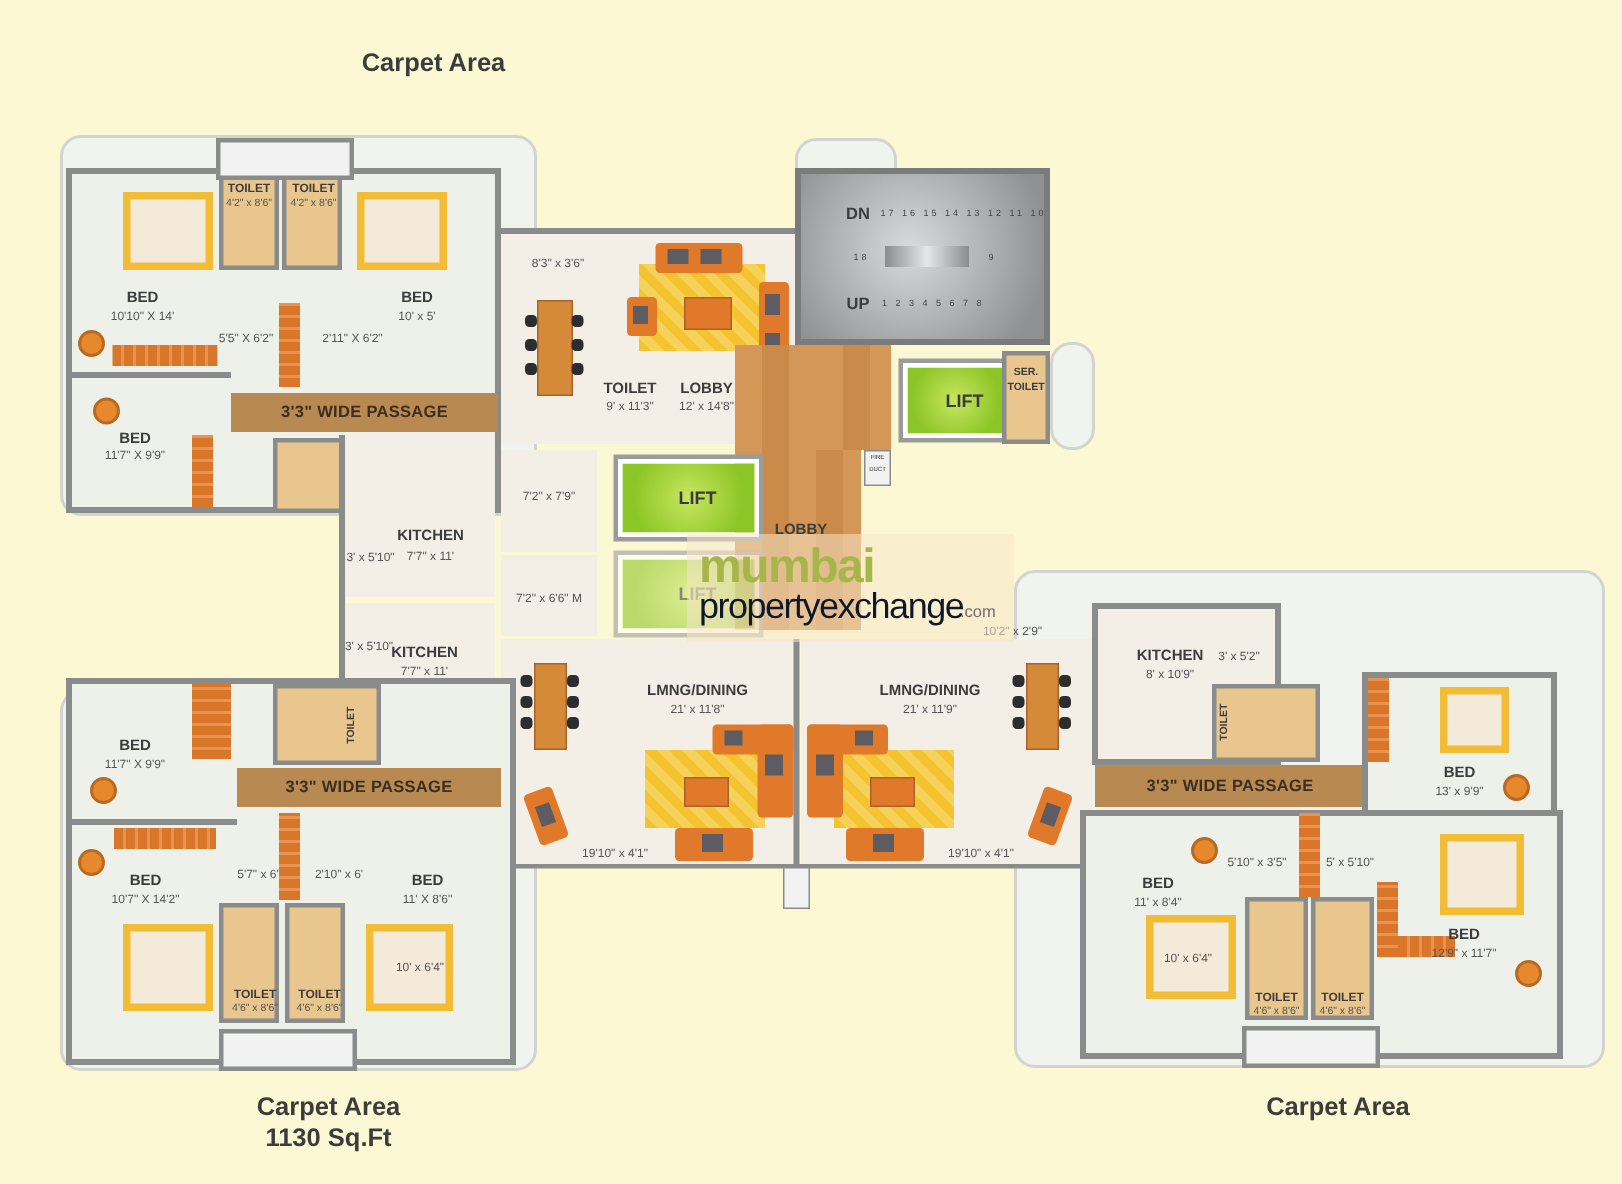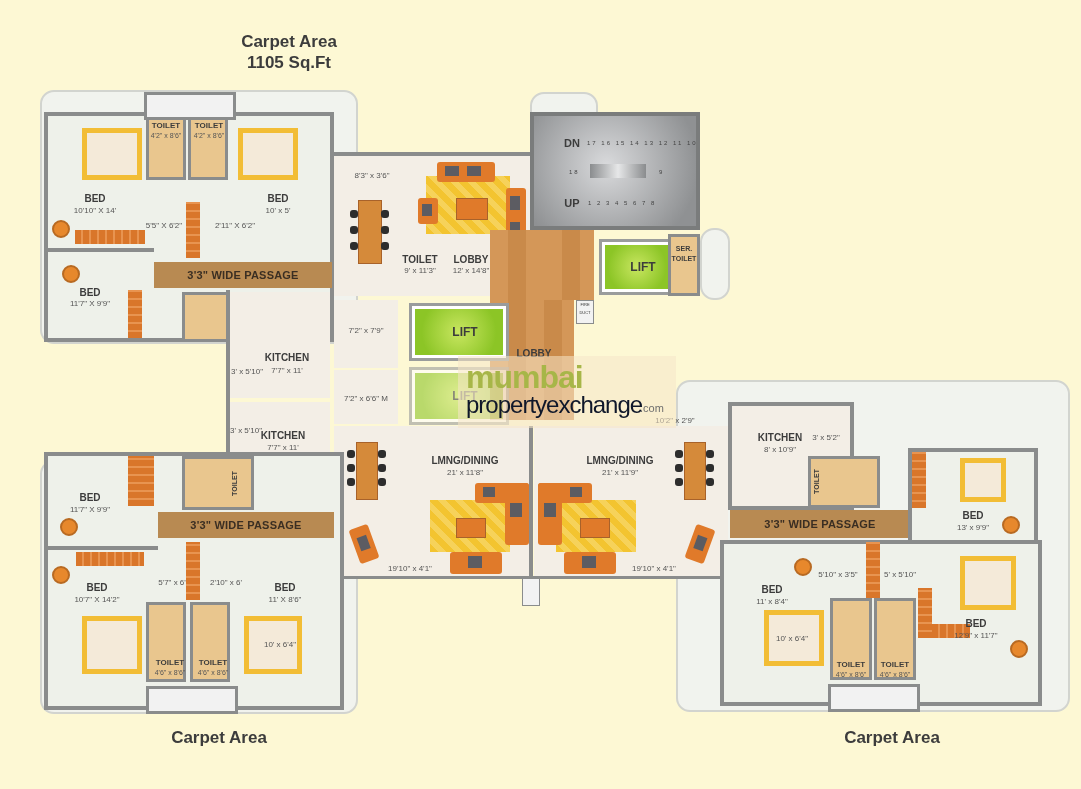--- a/index.html
+++ b/index.html
@@ -32,24 +32,24 @@
   .wm1{position:absolute;left:466px;top:360px;font-size:32px;color:#a7b648;font-weight:bold;letter-spacing:-1px;line-height:34px;}
   .wm2{position:absolute;left:466px;top:392px;font-size:24px;color:#0f172a;letter-spacing:-1px;line-height:26px;}
   .wm3{position:absolute;left:640px;top:402px;font-size:11px;color:#6e6e6e;}
   .steps{position:absolute;font-size:6px;color:#444;letter-spacing:2px;}
 </style>
 </head>
 <body>
 
 <div class="title" style="left:189px;top:31px;">
   <div>Carpet Area</div>
-  <div>1105 Sq.Ft</div>
 </div>
 <div class="title" style="left:119px;top:727px;">
   <div>Carpet Area</div>
+  <div>1130 Sq.Ft</div>
 </div>
 <div class="title" style="left:792px;top:727px;">
   <div>Carpet Area</div>
 </div>
 
 <div class="balc" style="left:40px;top:90px;width:314px;height:250px;"></div>
 <div class="balc" style="left:530px;top:92px;width:64px;height:40px;"></div>
 <div class="balc" style="left:40px;top:460px;width:314px;height:250px;"></div>
 <div class="balc" style="left:676px;top:380px;width:390px;height:328px;"></div>
 <div class="balc" style="left:700px;top:228px;width:26px;height:68px;"></div>

